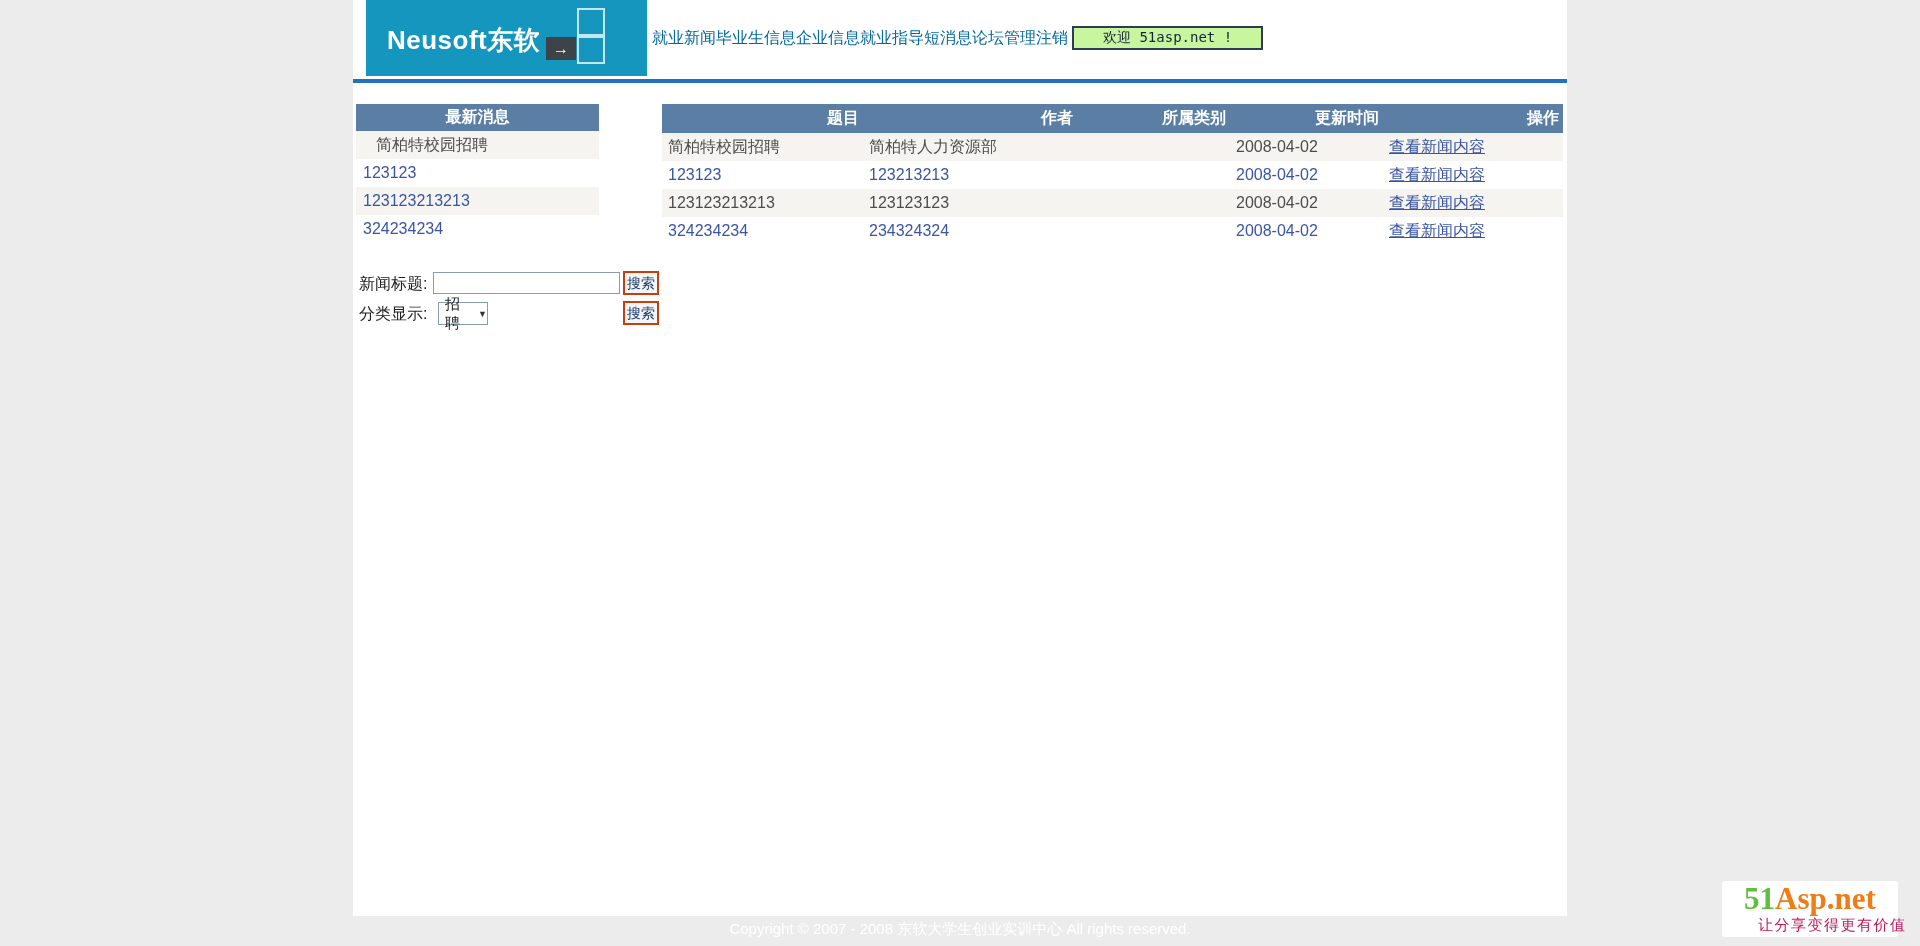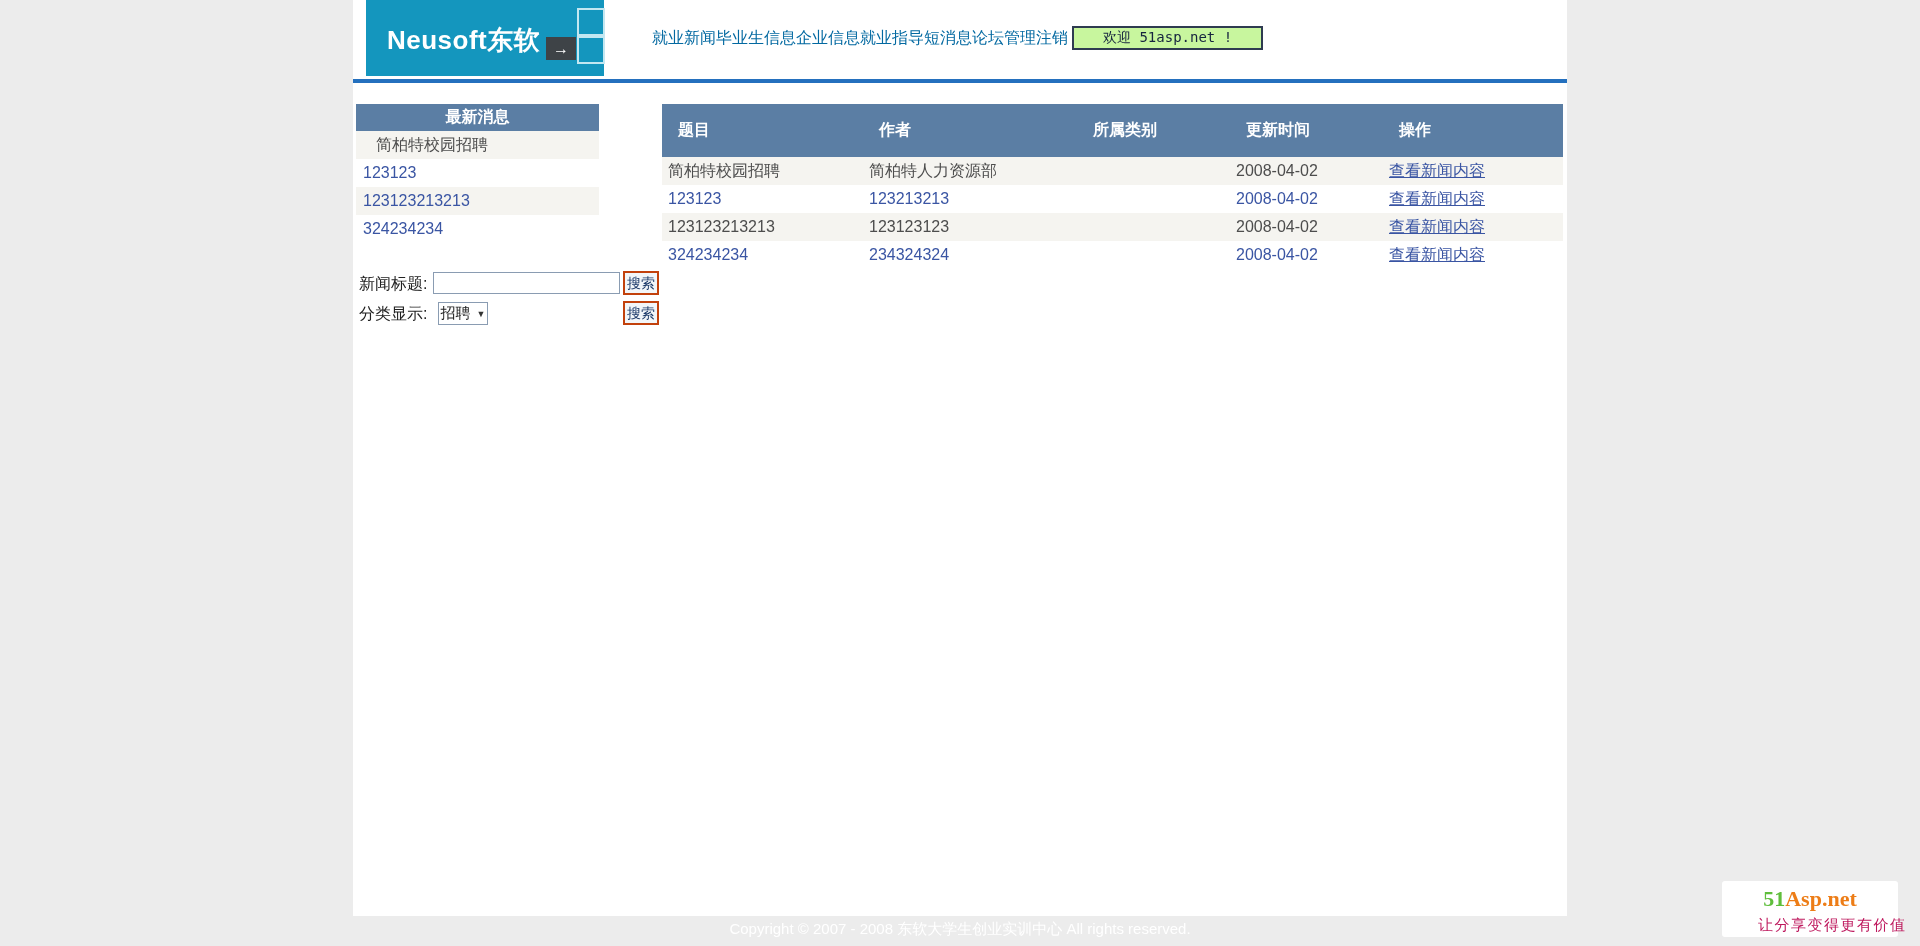--- a/index.html
+++ b/index.html
@@ -5,21 +5,21 @@
   * { margin:0; padding:0; box-sizing:border-box; }
   html,body { width:1920px; height:946px; }
   body {
     background:#ececec;
     font-family:"Liberation Sans","DejaVu Sans",sans-serif;
     position:relative; overflow:hidden;
   }
   .content { position:absolute; left:353px; top:0; width:1214px; height:916px; background:#ffffff; }
 
   
-  .teal-block { position:absolute; left:13px; top:0; width:238px; height:76px; background:#1496BE; }
+  .teal-block { position:absolute; left:13px; top:0; width:281px; height:76px; background:#1496BE; }
   .logo-text { position:absolute; left:21px; top:23px; font-size:26px; font-weight:bold; color:#ffffff; letter-spacing:0.5px; white-space:nowrap; }
   .grid-sq { position:absolute; width:28px; height:28px; border:2px solid #c3e7f1; }
   .sq-top { left:211px; top:8px; }
   .sq-bot { left:211px; top:36px; }
   .arrow-box { position:absolute; left:180px; top:37px; width:30px; height:23px; background:#3E4347; color:#ffffff; display:flex; align-items:center; justify-content:center; font-size:16px; line-height:1; }
   .nav-row { position:absolute; left:299px; top:0; height:76px; display:flex; align-items:center; white-space:nowrap; }
   .nav-link { color:#0369a1; font-size:16px; text-decoration:none; cursor:pointer; }
   .welcome-badge { margin-left:4px; background:#C8F69E; border:2px solid #2E3B50; color:#16243f;
     font-family:"DejaVu Sans Mono","Liberation Mono",monospace; font-size:14px;
     height:24px; padding:0 29px; display:flex; align-items:center; }
@@ -28,39 +28,39 @@
   
   .sidebar { position:absolute; left:3px; top:104px; width:243px; }
   .sb-head { height:27px; background:#5B7EA4; color:#ffffff; font-weight:bold; font-size:16px; display:flex; align-items:center; justify-content:center; }
   .sb-item { height:28px; line-height:28px; padding-left:7px; font-size:16px; cursor:pointer; white-space:nowrap; }
   .alt { background:#F5F4F0; }
   .t-dark { color:#4D4D4D;padding-left:20px; }
   .t-blue { color:#3A55A3; }
 
   
   .news-table { position:absolute; left:309px; top:104px; width:901px; border-collapse:collapse; table-layout:fixed; }
-  .news-table th { height:28px; background:#5B7EA4; color:#ffffff; font-weight:bold; font-size:16px; text-align:left; padding:16px; }
+  .news-table th { height:28px; background:#5B7EA4; color:#ffffff; font-weight:bold; font-size:16px; text-align:right; padding:4px; }
   .news-table td { height:28px; font-size:16px; padding:0 0 0 6px; overflow:hidden; white-space:nowrap; }
   .action-link { color:#3A55A3; text-decoration:underline; cursor:pointer; }
 
   
   .search-row1 { position:absolute; left:6px; top:271px; width:310px; height:26px; }
   .search-row2 { position:absolute; left:6px; top:301px; width:310px; height:26px; }
   .s-label { position:absolute; left:0; top:3px; font-size:16px; color:#222222; }
   .s-input { position:absolute; left:74px; top:1px; width:187px; height:22px; border:1px solid #8a9cb2; background:#ffffff; font-size:14px; padding:0 4px; }
   .s-btn { position:absolute; left:264px; top:0; width:36px; height:24px; border:2px solid #c2410c; background:#f2f6f9; color:#1c3a69; font-size:14px; text-align:center; cursor:pointer; font-family:inherit; line-height:18px; }
-  .s-select { position:absolute; left:79px; top:1px; width:50px; height:23px; border:1px solid #8a9cb2; background:#ffffff; font-size:15px; color:#222222; display:flex; align-items:center; padding-left:0; cursor:pointer;justify-content:center; }
+  .s-select { position:absolute; left:79px; top:1px; width:50px; height:23px; border:1px solid #8a9cb2; background:#ffffff; font-size:15px; color:#222222; display:flex; align-items:center; padding-left:6px; cursor:pointer; }
   .s-caret { font-size:9px; color:#333333; margin-left:6px; }
 
   
   .footer-text { position:absolute; left:353px; top:920px; width:1214px; text-align:center; color:#ffffff; font-size:15px; }
 
   
   .asp-logo { position:absolute; left:1722px; top:881px; width:176px; height:56px; background:#ffffff; border-radius:3px; text-align:center; padding-top:1px; }
-  .asp-brand { font-family:"Liberation Serif","DejaVu Serif",serif; font-weight:bold; font-size:22px; line-height:33px; white-space:nowrap; }
+  .asp-brand { font-family:"Liberation Serif","DejaVu Serif",serif; font-weight:bold; font-size:31px; line-height:33px; white-space:nowrap; }
   .asp-green { color:#5FBE3C; }
   .asp-orange { color:#ED7D17; }
   .asp-tag { font-size:15px; color:#be185d; letter-spacing:1.5px; line-height:19px; white-space:nowrap;margin-left:36px; }
 </style>
 </head>
 <body>
 
 <div class="content">
 
   <div class="teal-block">

